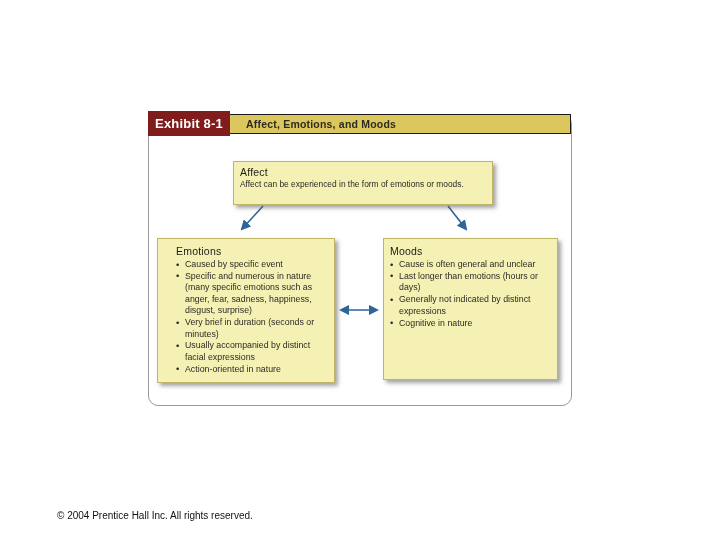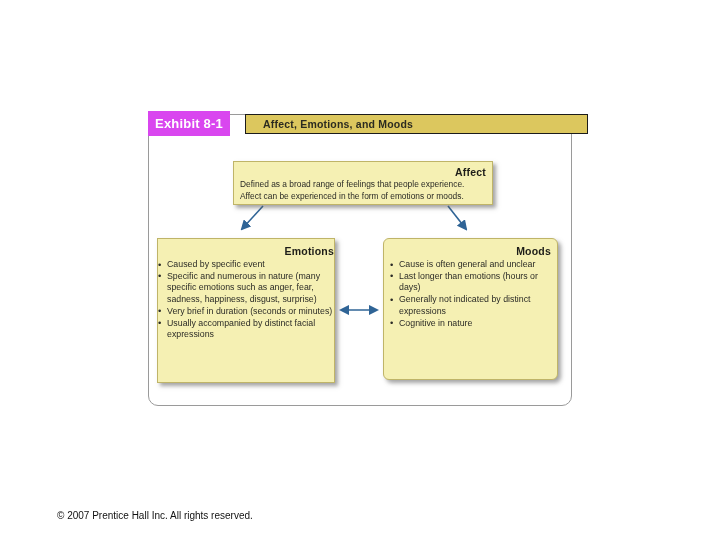--- a/index.html
+++ b/index.html
@@ -6,44 +6,44 @@
   html,body { width:720px; height:540px; background:#fff; font-family:"Liberation Sans", sans-serif; }
   .slide { position:relative; width:720px; height:540px; background:#ffffff; overflow:hidden; }
 
   .panel {
     position:absolute; left:148px; top:114px; width:424px; height:292px;
     background:#ffffff; border:1px solid #9a9a9a; border-radius:10px;
   }
 
   .exhibit-label {
     position:absolute; left:148px; top:111px; width:82px; height:25px;
-    background:#d946ef; color:#ffffff; font-weight:bold; font-size:13px;
+    background:#7f1d1d; color:#ffffff; font-weight:bold; font-size:13px;
     display:flex; align-items:center; justify-content:center; letter-spacing:0.2px;
     z-index:3;
   }
   .exhibit-title-bar {
-    position:absolute; left:245px; top:114px; width:343px; height:20px;
+    position:absolute; left:228px; top:114px; width:343px; height:20px;
     background:#dcc75e; border:1px solid #1b1b1b;
     display:flex; align-items:center; padding-left:17px;
     font-size:10.5px; font-weight:bold; color:#2b2b20; letter-spacing:0.2px;
     z-index:2;
   }
 
   .ybox {
     position:absolute; background:#f5f0b3; border:1px solid #bfb468;
     box-shadow:3px 3px 4px rgba(90,90,90,0.55);
     color:#2b2b26; z-index:2;
   }
-  .box-title { text-align:right; font-weight:bold; font-size:10.5px; color:#1d1d18; letter-spacing:0.2px; }
+  .box-title { text-align:left; font-weight:normal; font-size:10.5px; color:#1d1d18; letter-spacing:0.2px; }
 
   .affect-box { left:233px; top:161px; width:260px; height:44px; padding:4px 6px 3px; }
   .affect-box .box-body { font-size:8.4px; line-height:1.32; margin-top:1px; white-space:nowrap; }
 
-  .emotions-box { left:157px; top:238px; width:178px; height:145px; padding:6px 0 4px; }
-  .moods-box    { left:383px; top:238px; width:175px; height:142px; padding:6px 6px 4px;border-radius:6px; }
+  .emotions-box { left:157px; top:238px; width:178px; height:145px; padding:6px 18px 4px; }
+  .moods-box    { left:383px; top:238px; width:175px; height:142px; padding:6px 6px 4px; }
 
   ul.bullets { list-style:none; margin-top:2px; font-size:8.8px; line-height:1.3; }
   ul.bullets li { position:relative; padding-left:9px; margin-bottom:0.5px; }
   ul.bullets li::before { content:"\2022"; position:absolute; left:0; top:-0.5px; font-size:9.5px; }
 
   .arrows-layer { position:absolute; left:0; top:0; width:720px; height:540px; pointer-events:none; z-index:1; }
 
   .copyright {
     position:absolute; left:57px; top:510px; font-size:10px; color:#111111;
   }
@@ -66,39 +66,39 @@
         <path d="M0,0 L10,5 L0,10 z" fill="#2f6496"></path>
       </marker>
     </defs>
     <line x1="263" y1="206" x2="242" y2="229" stroke="#2f6496" stroke-width="1.6" marker-end="url(#ah)"></line>
     <line x1="448" y1="206" x2="466" y2="229" stroke="#2f6496" stroke-width="1.6" marker-end="url(#ah)"></line>
     <line x1="341" y1="310" x2="377" y2="310" stroke="#2f6496" stroke-width="1.6" marker-start="url(#ah)" marker-end="url(#ah)"></line>
   </svg>
 
   <div class="ybox affect-box">
     <div class="box-title">Affect</div>
-    <div class="box-body">Defined as a broad range of feelings that people experience.</div>
     <div class="box-body">Affect can be experienced in the form of emotions or moods.</div>
   </div>
 
   <div class="ybox emotions-box">
     <div class="box-title">Emotions</div>
     <ul class="bullets">
       <li>Caused by specific event</li>
       <li>Specific and numerous in nature (many specific emotions such as anger, fear, sadness, happiness, disgust, surprise)</li>
       <li>Very brief in duration (seconds or minutes)</li>
       <li>Usually accompanied by distinct facial expressions</li>
+      <li>Action-oriented in nature</li>
     </ul>
   </div>
 
   <div class="ybox moods-box">
     <div class="box-title">Moods</div>
     <ul class="bullets">
       <li>Cause is often general and unclear</li>
       <li>Last longer than emotions (hours or days)</li>
       <li>Generally not indicated by distinct expressions</li>
       <li>Cognitive in nature</li>
     </ul>
   </div>
 
-  <div class="copyright">© 2007 Prentice Hall Inc. All rights reserved.</div>
+  <div class="copyright">© 2004 Prentice Hall Inc. All rights reserved.</div>
 
 </div>
 
 </body></html>

